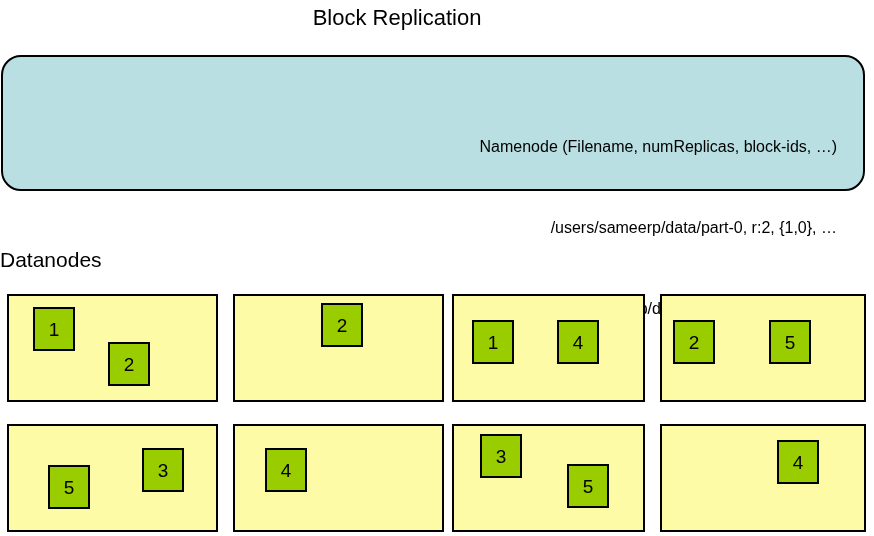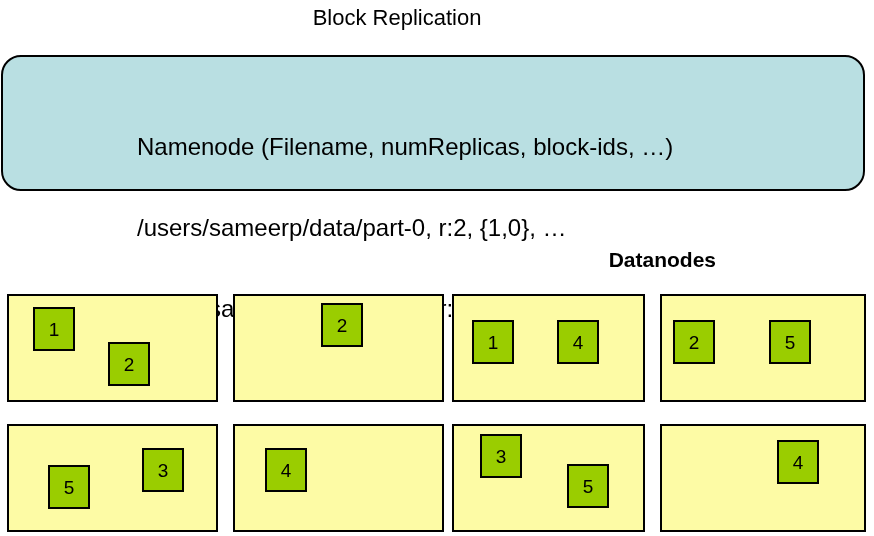--- a/index.html
+++ b/index.html
@@ -38,38 +38,38 @@
     background: #b9dfe2;
     border: 2px solid #000000;
     border-radius: 20px;
     box-sizing: border-box;
   }
   .namenode-lines {
     position: absolute;
     left: 137px;
     top: 79px;
     width: 700px;
-    font-size: 24px;
+    font-size: 16px;
     line-height: 27px;
     color: #000000;
     white-space: pre;
+    text-align: right;
   }
   .namenode-lines div {
     white-space: pre;
   }
   .datanodes-label {
     position: absolute;
     left: 0;
     top: 246px;
     width: 716px;
-    text-align: right;
+    text-align: left;
     font-size: 21px;
     line-height: 27px;
     color: #000000;
-    font-weight: bold;
   }
   .datanode {
     position: absolute;
     background: #fdfba5;
     border: 2px solid #000000;
     box-sizing: border-box;
   }
   .block {
     position: absolute;
     background: #9acd00;

